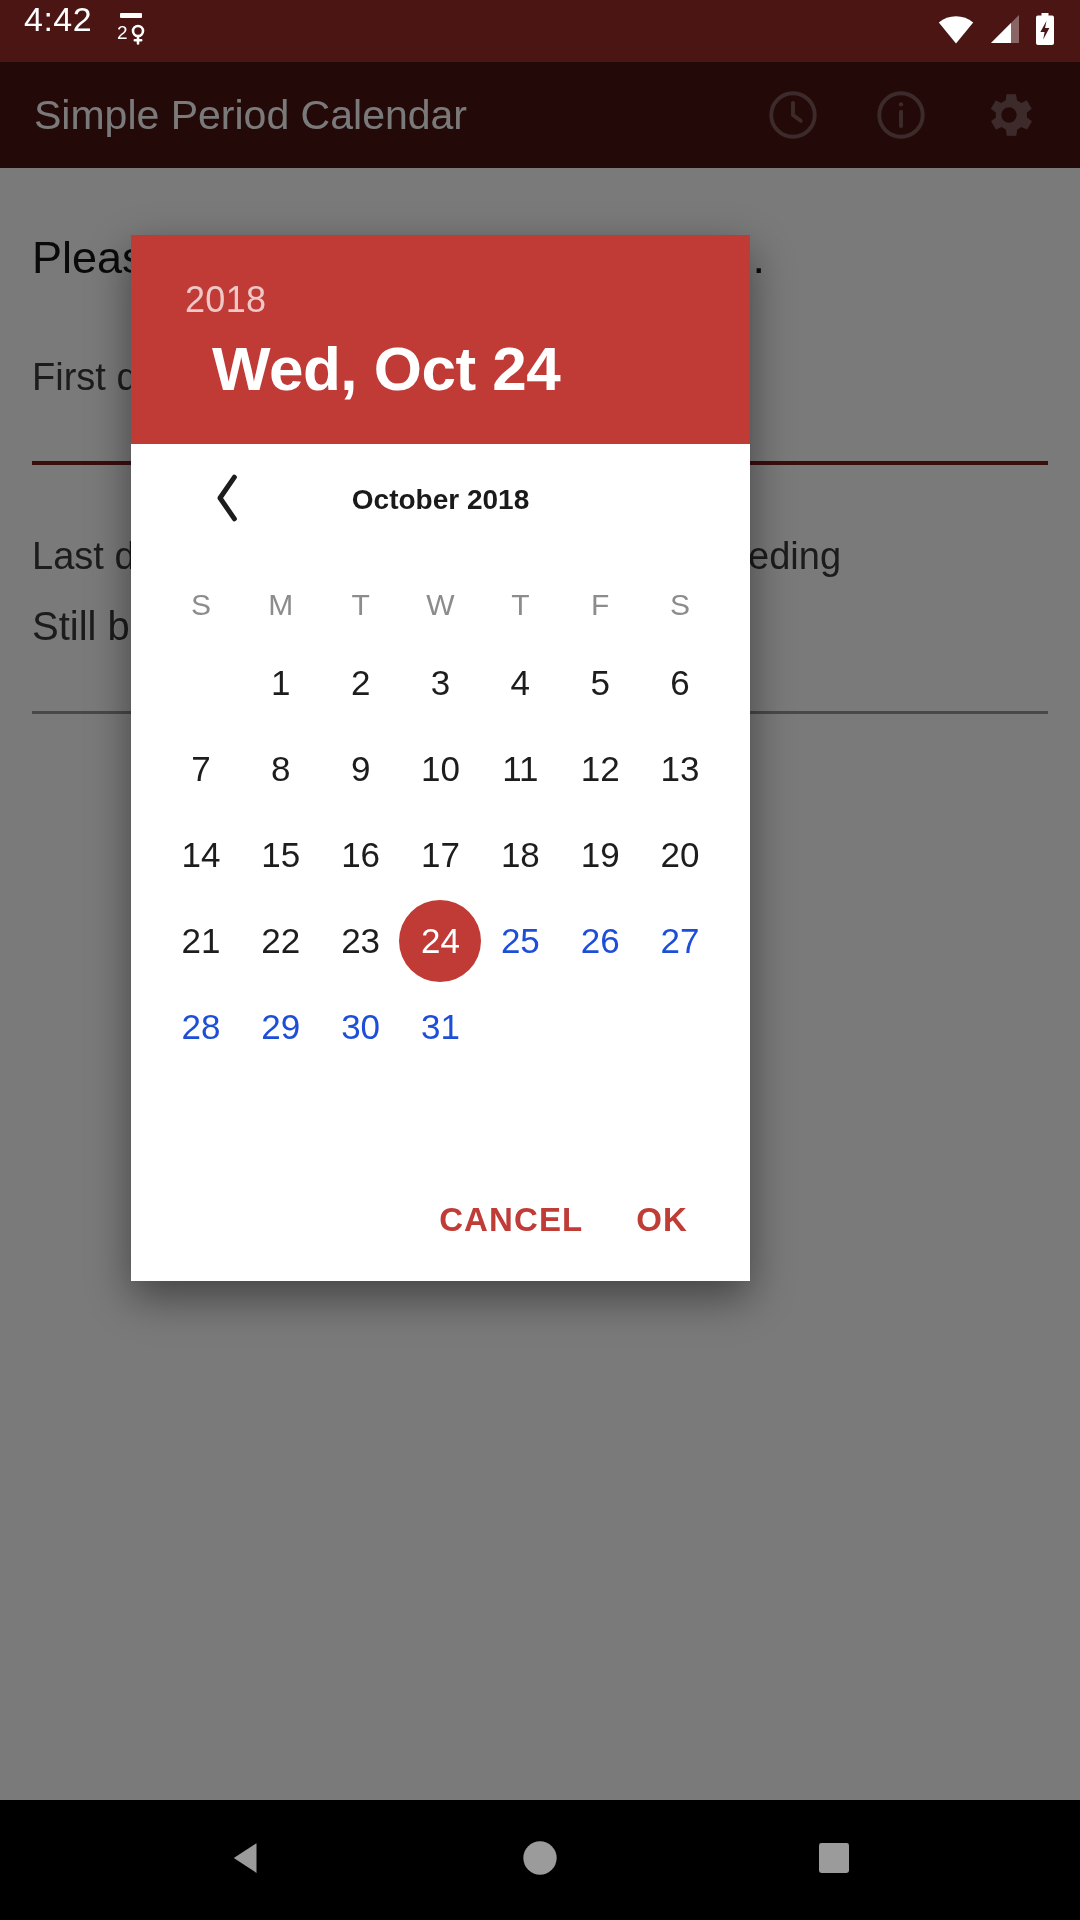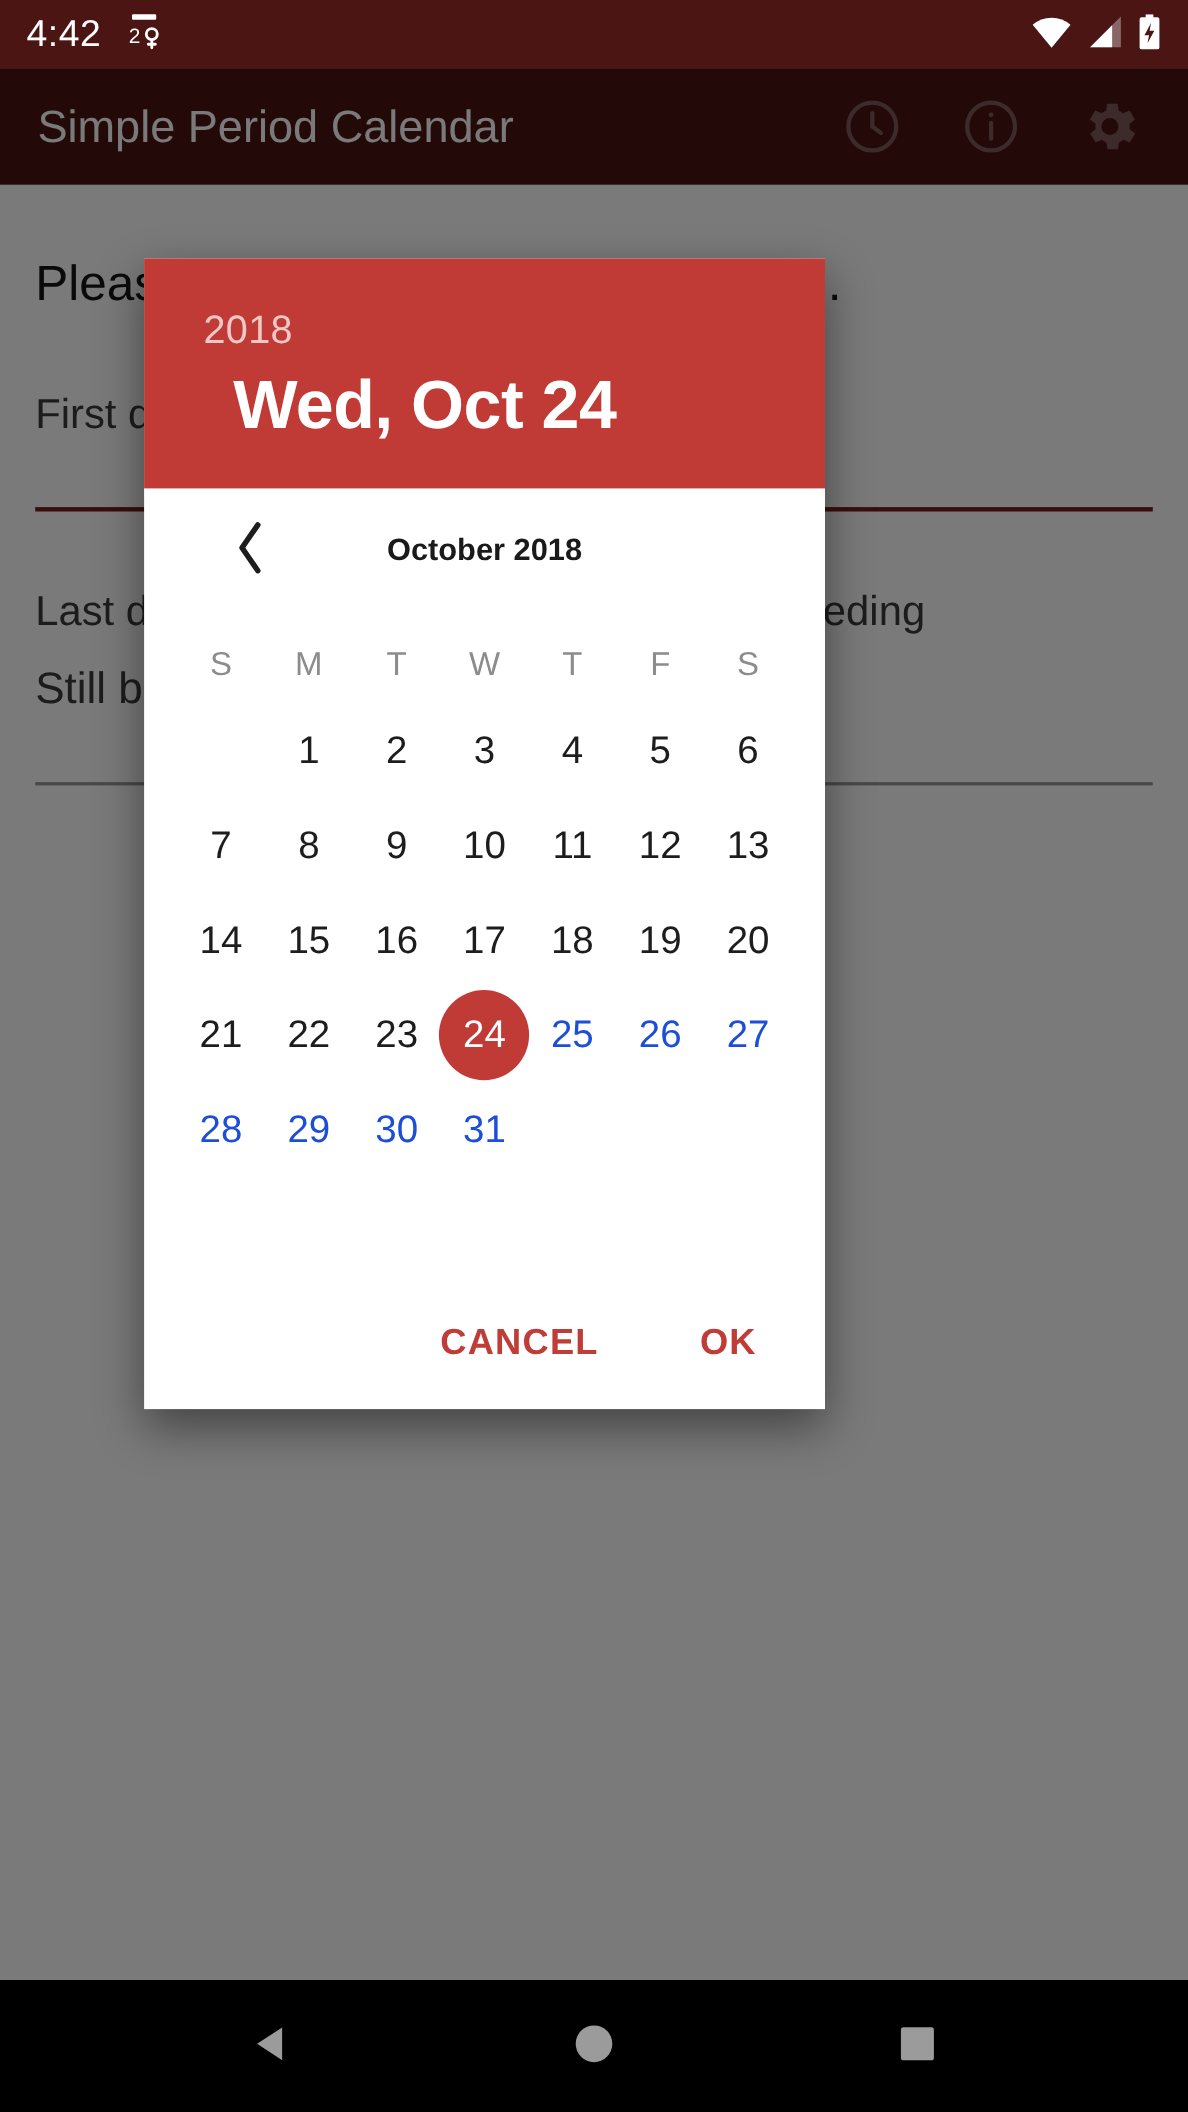--- a/index.html
+++ b/index.html
@@ -13,29 +13,29 @@
   #screen{
     position:relative;
     width:1080px; height:1920px;
     background:#ffffff;
     overflow:hidden;
   }
 
   
   #app-bg{
     position:absolute; inset:0;
-    background:#f0abfc;
+    background:#0c4a6e;
   }
 
   
   #status-bar{
     position:absolute; top:0; left:0;
     width:1080px; height:62px;
     background:#4a1513;
-    display:flex; align-items:center;
+    display:flex; 
     padding:0 24px;
     z-index:5;
   }
   #status-clock{
     color:#ffffff; font-size:34px; font-weight:400;
     letter-spacing:0.5px;
   }
   #status-left-icons{ display:flex; align-items:center; margin-left:22px; }
   #status-right{
     margin-left:auto;
@@ -195,21 +195,21 @@
   }
   .day-cell.selected span{ position:relative; z-index:1; }
 
   
   #dialog-actions{
     position:absolute;
     left:0; right:0; bottom:0;
     height:122px;
     display:flex; align-items:center; justify-content:flex-end;
     padding:0 48px 0 0;
-    gap:64px;
+    gap:25px;
   }
   .dialog-btn{
     background:none; border:none;
     color:#bf3c37;
     font-size:33px; font-weight:700;
     letter-spacing:1.1px;
     font-family:"Liberation Sans", sans-serif;
     cursor:pointer;
     padding:10px 14px;
   }

